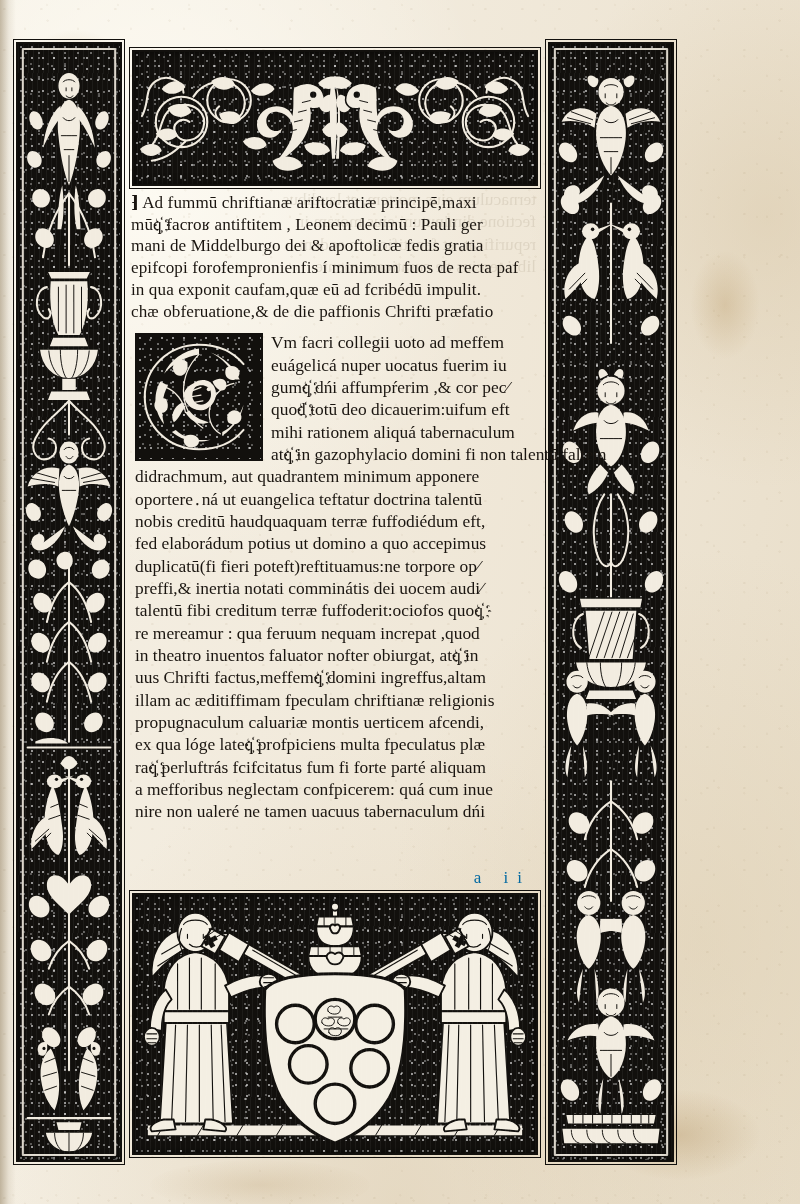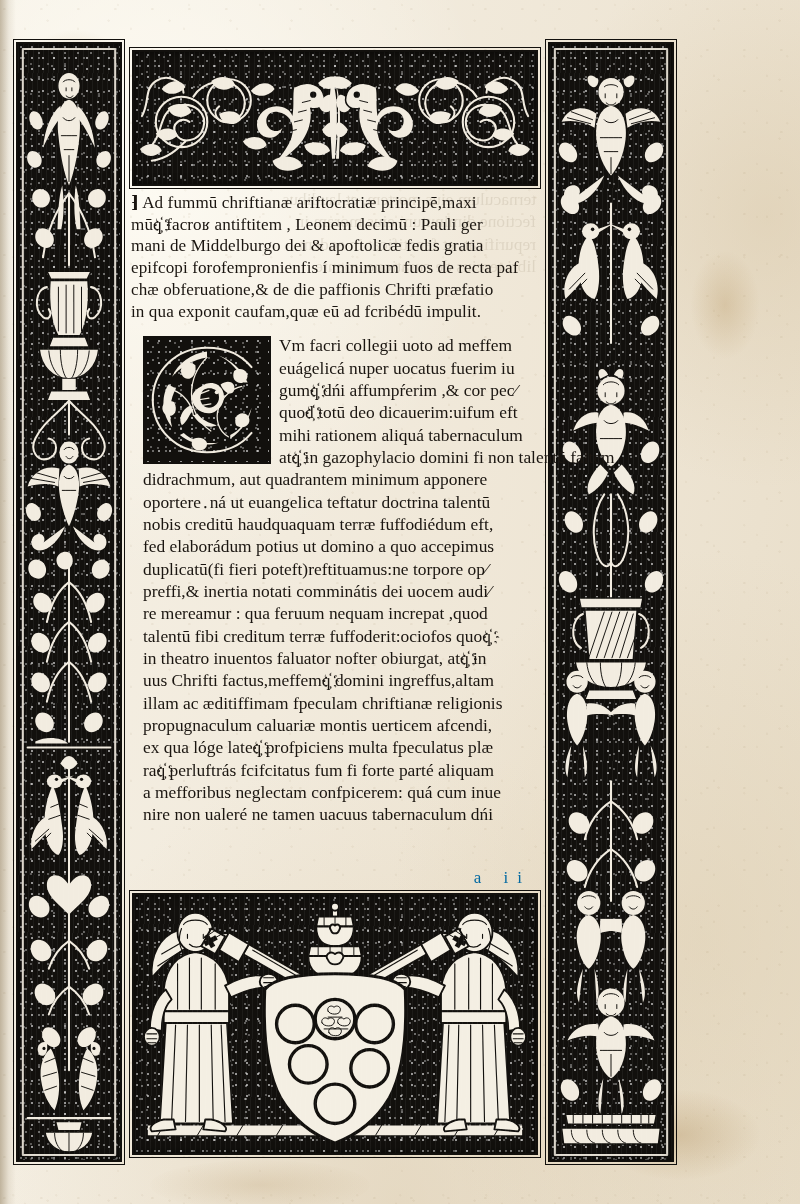--- a/index.html
+++ b/index.html
@@ -89,21 +89,21 @@
   }
   .heading {
     font-size:17.1px; line-height:21.7px;
     letter-spacing:.1px;
     margin:0 0 9px 0;
   }
   .heading .pilcrow {
     font-family:"DejaVu Serif", serif;
     font-weight:bold; font-size:17px; margin-right:3px;
   }
-  .bodytext { font-size:17.4px; line-height:22.35px; margin:12px; }
+  .bodytext { font-size:17.4px; line-height:22.35px; margin:4px; }
   .bodytext .ln { display:block; white-space:nowrap; }
   .heading .ln  { display:block; white-space:nowrap; }
 
   
   #showthrough {
     position:absolute; left:134px; top:188px; width:402px; height:700px;
     opacity:.115; transform:scaleX(-1);
     color:#5d4a2c; font-size:17.4px; line-height:22.35px;
     font-family:"Liberation Serif", serif;
     pointer-events:none; overflow:hidden;
@@ -611,22 +611,22 @@
   <span class="ln">libri tercius de curatione, mente</span>
 </div>
 
 <div id="textblock">
 
   <p class="heading">
     <span class="ln"><span class="pilcrow">⁆</span><span>Ad fummū chriftianæ ariftocratiæ principē,maxi</span></span>
     <span class="ln">mūq҉ facroʁ antiftitem , Leonem decimū : Pauli ger</span>
     <span class="ln">mani de Middelburgo dei &amp; apoftolicæ fedis gratia</span>
     <span class="ln">epifcopi forofempronienfis í minimum fuos de recta paf</span>
+    <span class="ln">in qua exponit caufam,quæ eū ad fcribédū impulit.</span>
     <span class="ln">chæ obferuatione,&amp; de die paffionis Chrifti præfatio</span>
-    <span class="ln">in qua exponit caufam,quæ eū ad fcribédū impulit.</span>
   </p>
 
   <div class="bodytext">
 
     <span id="initial">
       <span class="box crible">
         <svg viewBox="0 0 128 128">
           <g class="wo" stroke-width="2.6">
             <path d="M8 64 C8 34 32 10 64 10 C84 10 100 18 110 30"></path>
             <path d="M110 98 C100 110 84 118 64 118 C32 118 8 94 8 64"></path>
@@ -671,22 +671,22 @@
     <span class="ln">quod҉ totū deo dicauerim:uifum eft</span>
     <span class="ln">mihi rationem aliquá tabernaculum</span>
 
     <span class="ln">atq҉ in gazophylacio domini fi non talentū faltem</span>
     <span class="ln">didrachmum, aut quadrantem minimum apponere</span>
     <span class="ln">oportere․ná ut euangelica teftatur doctrina talentū</span>
     <span class="ln">nobis creditū haudquaquam terræ fuffodiédum eft,</span>
     <span class="ln">fed elaborádum potius ut domino a quo accepimus</span>
     <span class="ln">duplicatū(fi fieri poteft)reftituamus:ne torpore op⁄</span>
     <span class="ln">preffi,&amp; inertia notati comminátis dei uocem audi⁄</span>
+    <span class="ln">talentū fibi creditum terræ fuffoderit:ociofos quoq҉</span>
     <span class="ln">re mereamur : qua feruum nequam increpat ,quod</span>
-    <span class="ln">talentū fibi creditum terræ fuffoderit:ociofos quoq҉</span>
     <span class="ln">in theatro inuentos faluator nofter obiurgat, atq҉ in</span>
     <span class="ln">uus Chrifti factus,meffemq҉ domini ingreffus,altam</span>
     <span class="ln">illam ac æditiffimam fpeculam chriftianæ religionis</span>
     <span class="ln">propugnaculum caluariæ montis uerticem afcendi,</span>
     <span class="ln">ex qua lóge lateq҉ profpiciens multa fpeculatus plæ</span>
     <span class="ln">raq҉ perluftrás fcifcitatus fum fi forte parté aliquam</span>
     <span class="ln">a mefforibus neglectam confpicerem: quá cum inue</span>
     <span class="ln">nire non ualeré ne tamen uacuus tabernaculum dńi</span>
   </div>
 

